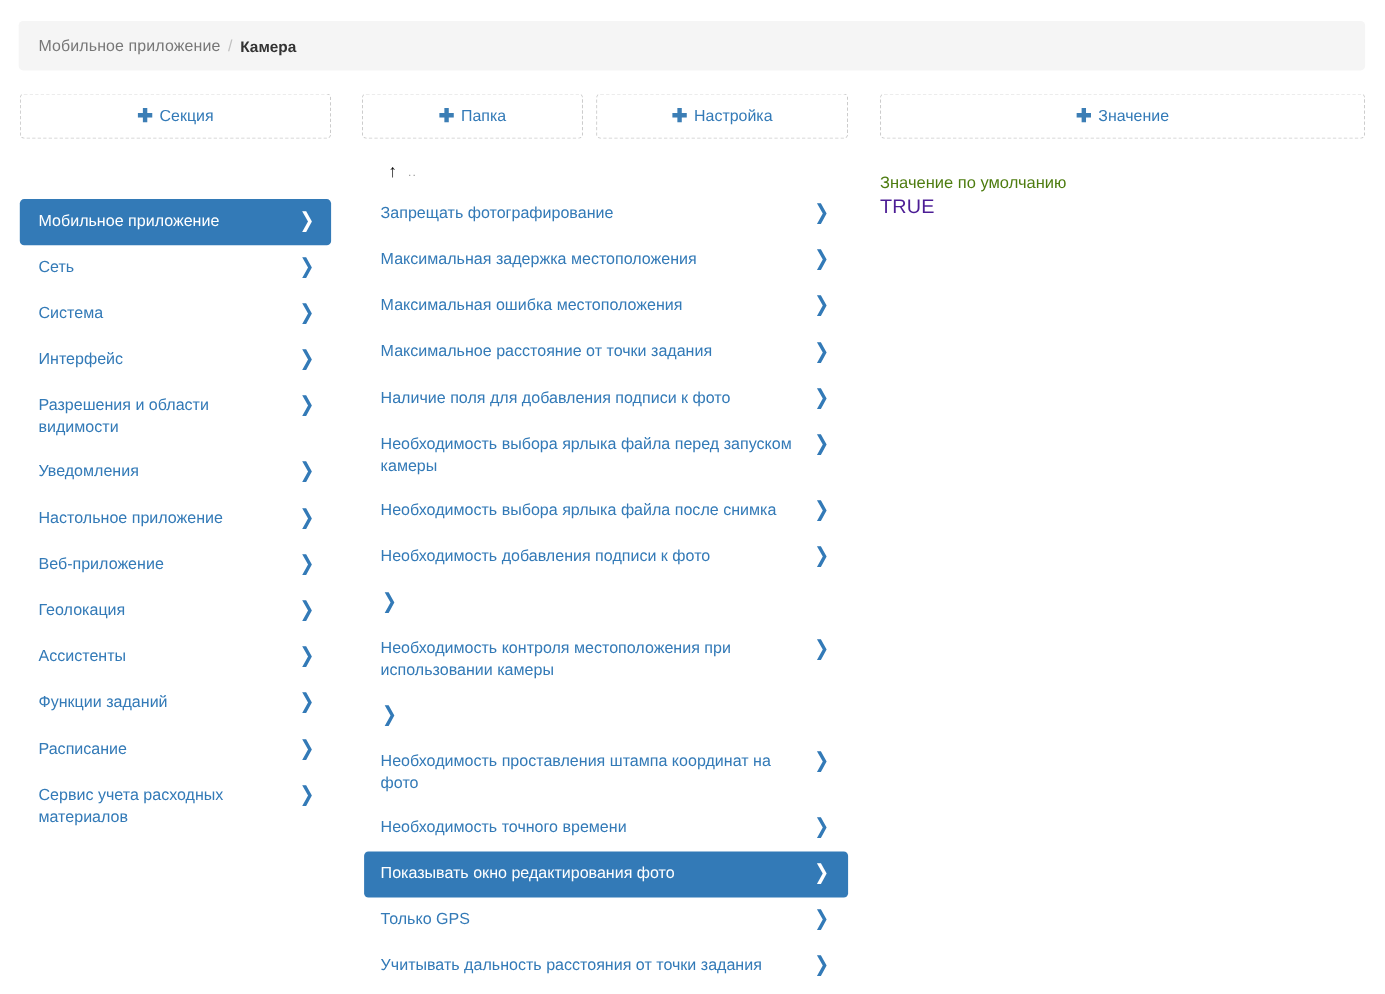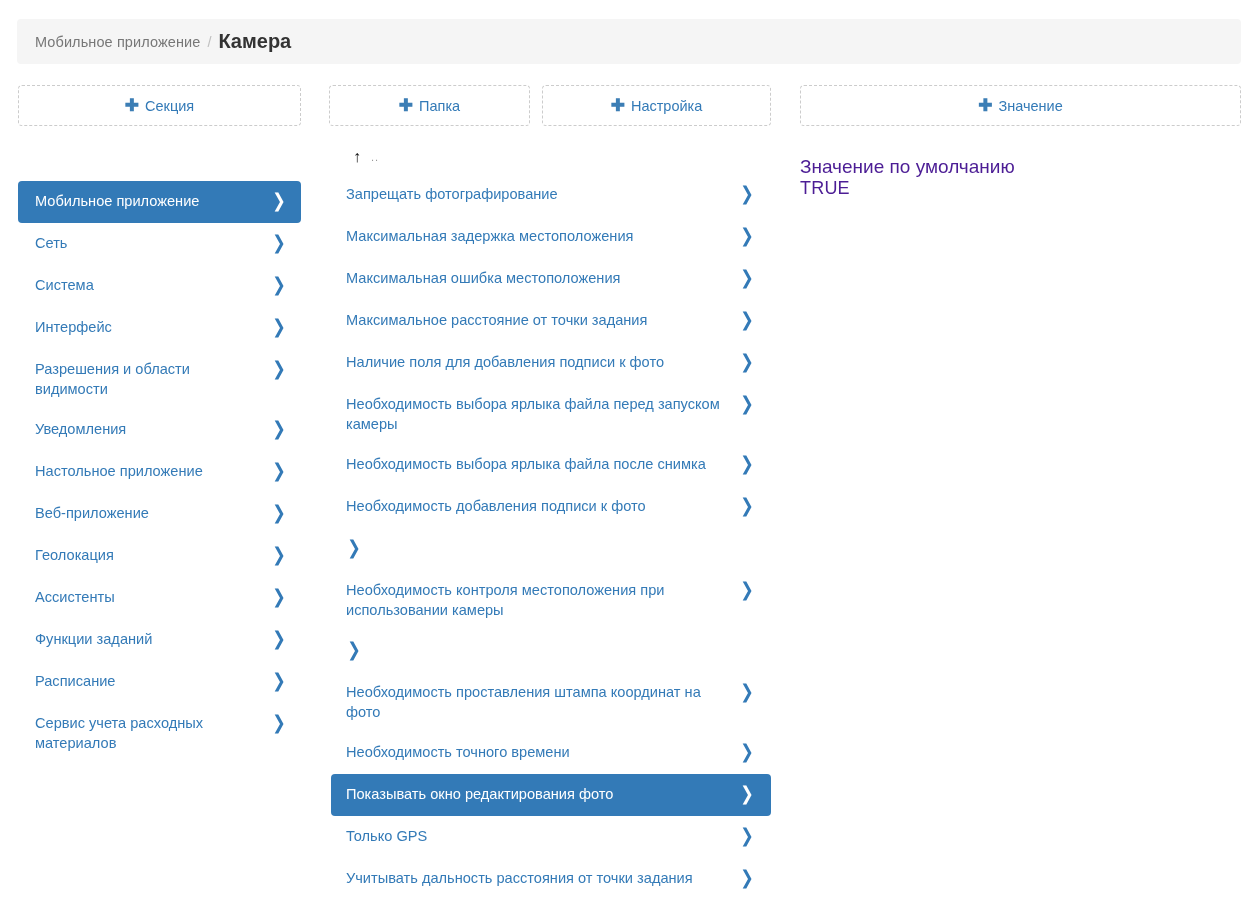--- a/index.html
+++ b/index.html
@@ -28,21 +28,21 @@
     font-size: 14.5px;
     color: #777777;
     letter-spacing: 0.1px;
   }
   .crumb-sep {
     font-size: 14.5px;
     color: #c0c0c0;
     margin: 0 7px;
   }
   .crumb-current {
-    font-size: 20px;
+    font-size: 14px;
     color: #333333;
     font-weight: 700;
   }
 
   
   .col { position: absolute; top: 85px; }
   .col-sections  { left: 18px;  width: 283px; }
   .col-folders   { left: 329px; width: 201px; }
   .col-settings  { left: 542px; width: 229px; }
   .col-values    { left: 800px; width: 441px; }
@@ -130,22 +130,22 @@
   .up-dots {
     color: #999999;
     font-size: 11px;
     line-height: 1;
     letter-spacing: 1px;
   }
 
   
   .value-block { position: absolute; left: 0px; top: 73px; }
   .value-caption {
-    color: #4c1d95;
-    font-size: 19px;
+    color: #4d7c0f;
+    font-size: 15px;
     line-height: 18px;
     margin: 0 0 1px 0;
   }
   .value-text {
     color: #4c1d95;
     font-size: 18px;
     line-height: 22px;
     letter-spacing: 0.2px;
   }
 </style>

